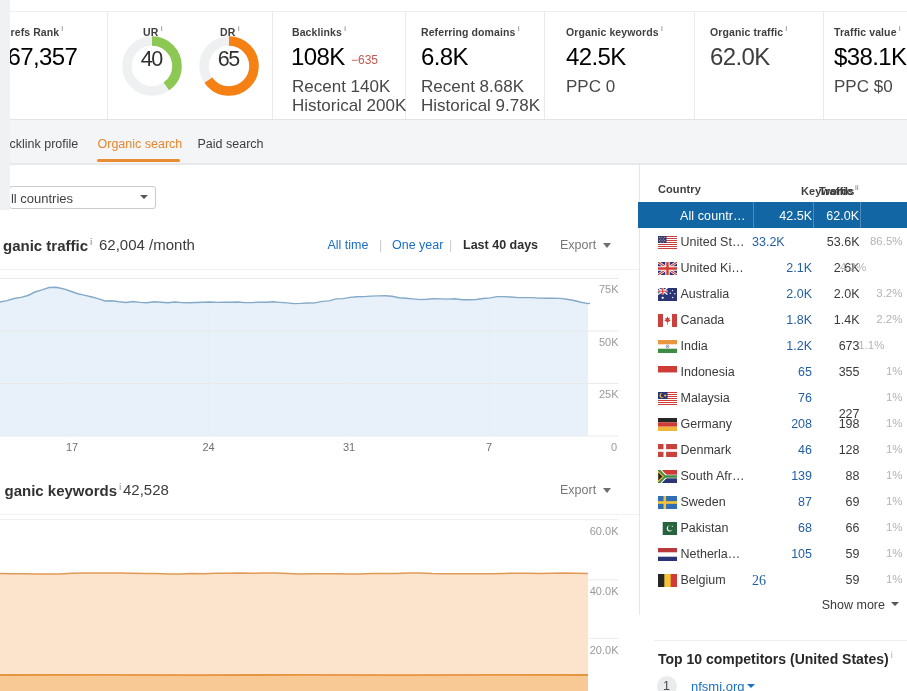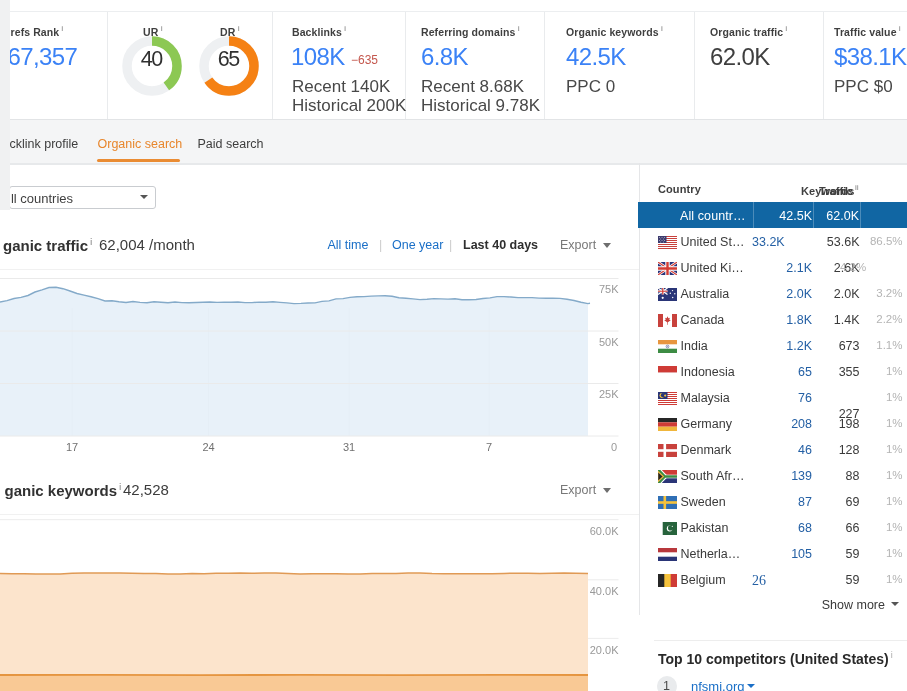--- a/index.html
+++ b/index.html
@@ -2,21 +2,21 @@
 <html><head>
 <meta charset="utf-8">
 <style>
   html,body{margin:0;padding:0;background:#fff;}
   #page{position:relative;width:907px;height:691px;overflow:hidden;
         font-family:"Liberation Sans",sans-serif;background:#fff;}
   .abs{position:absolute;}
   .lbl{font-size:10.5px;font-weight:700;color:#3f3f3f;white-space:nowrap;letter-spacing:0.1px;}
   .lbl sup{font-size:8px;color:#a9a9a9;font-weight:700;margin-left:2px;}
   .bignum{font-size:24px;letter-spacing:-0.6px;white-space:nowrap;}
-  .blue{color:#3b82f6;}
+  .blue{color:#000000;}
   .sub{font-size:17px;color:#484848;white-space:nowrap;}
   .vdiv{width:1px;top:12px;height:107px;background:#e9ebed;}
   .link{color:#1a6fc7;}
   .rowname{font-size:12.5px;color:#3a3a3a;}
 </style>
 </head>
 <body>
 <div id="page">
 
   <div class="abs" style="left:9px;top:11px;width:898px;height:1px;background:#eceef0;"></div>
@@ -230,21 +230,21 @@
       <div class="abs" style="left:658px;top:339px;width:19px;height:13px;"><svg width="19" height="13">
           <rect width="19" height="13" fill="#fff"></rect>
           <rect width="19" height="4.3" fill="#e8963f"></rect>
           <rect y="8.7" width="19" height="4.3" fill="#3d8c44"></rect>
           <circle cx="9.5" cy="6.5" r="1.4" fill="none" stroke="#2a3577" stroke-width=".5"></circle>
           <circle cx="9.5" cy="6.5" r=".4" fill="#2a3577"></circle>
         </svg></div>
       <div class="abs rowname" style="left:680.5px;top:338.5px;">India</div>
       <div class="abs" style="left:752px;top:338.5px;width:60px;font-size:12.5px;color:#235fa4;text-align:right;">1.2K</div>
       <div class="abs" style="left:801px;top:338.5px;width:58.5px;font-size:12.5px;color:#3a3a3a;text-align:right;">673</div>
-      <div class="abs" style="left:840px;top:339px;width:62.5px;font-size:11.5px;color:#b4b4b4;text-align:right;">1.1%</div>
+      <div class="abs" style="left:840px;top:339px;width:62.5px;font-size:11.5px;color:#b4b4b4;text-align:center;">1.1%</div>
       <div class="abs" style="left:658px;top:365px;width:19px;height:13px;"><svg width="19" height="13">
           <rect width="19" height="13" fill="#fff"></rect>
           <rect width="19" height="6.5" fill="#cf3b36"></rect>
           <rect y="6.4" width="19" height=".2" fill="#ddd"></rect>
         </svg></div>
       <div class="abs rowname" style="left:680.5px;top:364.5px;">Indonesia</div>
       <div class="abs" style="left:752px;top:364.5px;width:60px;font-size:12.5px;color:#235fa4;text-align:right;">65</div>
       <div class="abs" style="left:801px;top:364.5px;width:58.5px;font-size:12.5px;color:#3a3a3a;text-align:right;">355</div>
       <div class="abs" style="left:840px;top:365px;width:62.5px;font-size:11.5px;color:#b4b4b4;text-align:right;">1%</div>
       <div class="abs" style="left:658px;top:391px;width:19px;height:13px;"><svg width="19" height="13">

